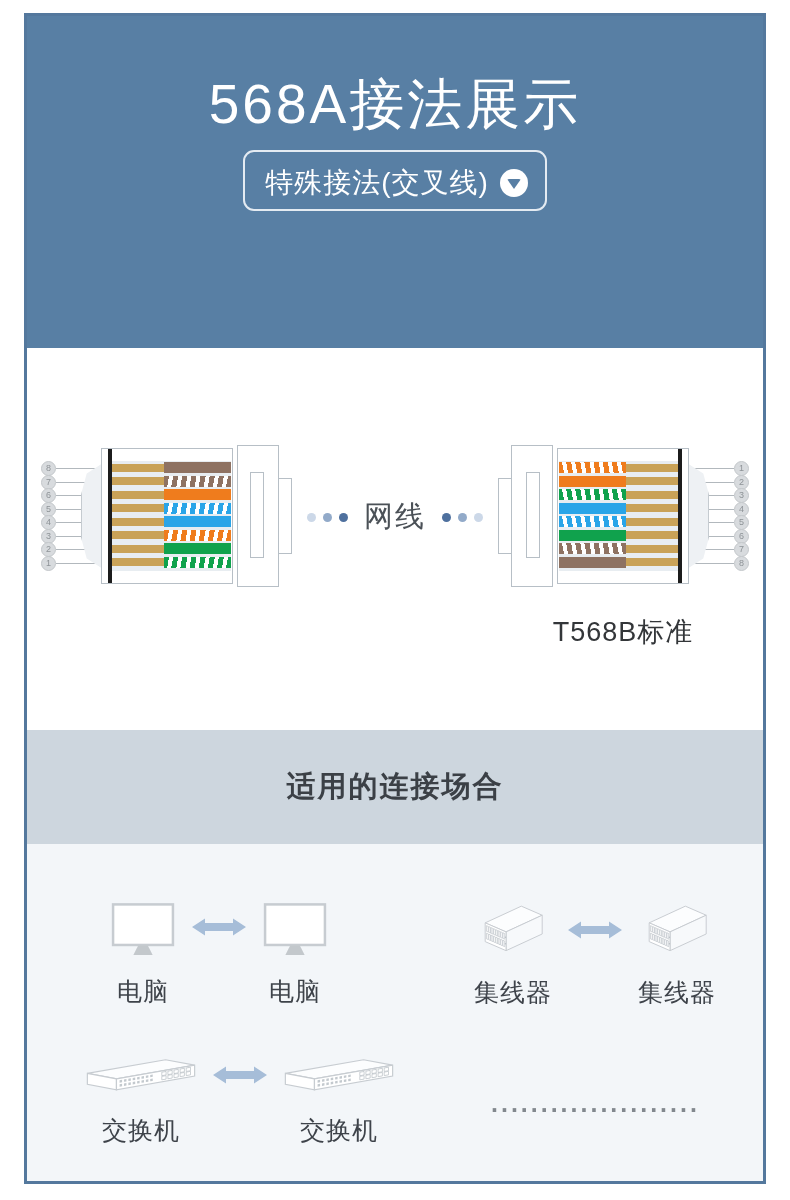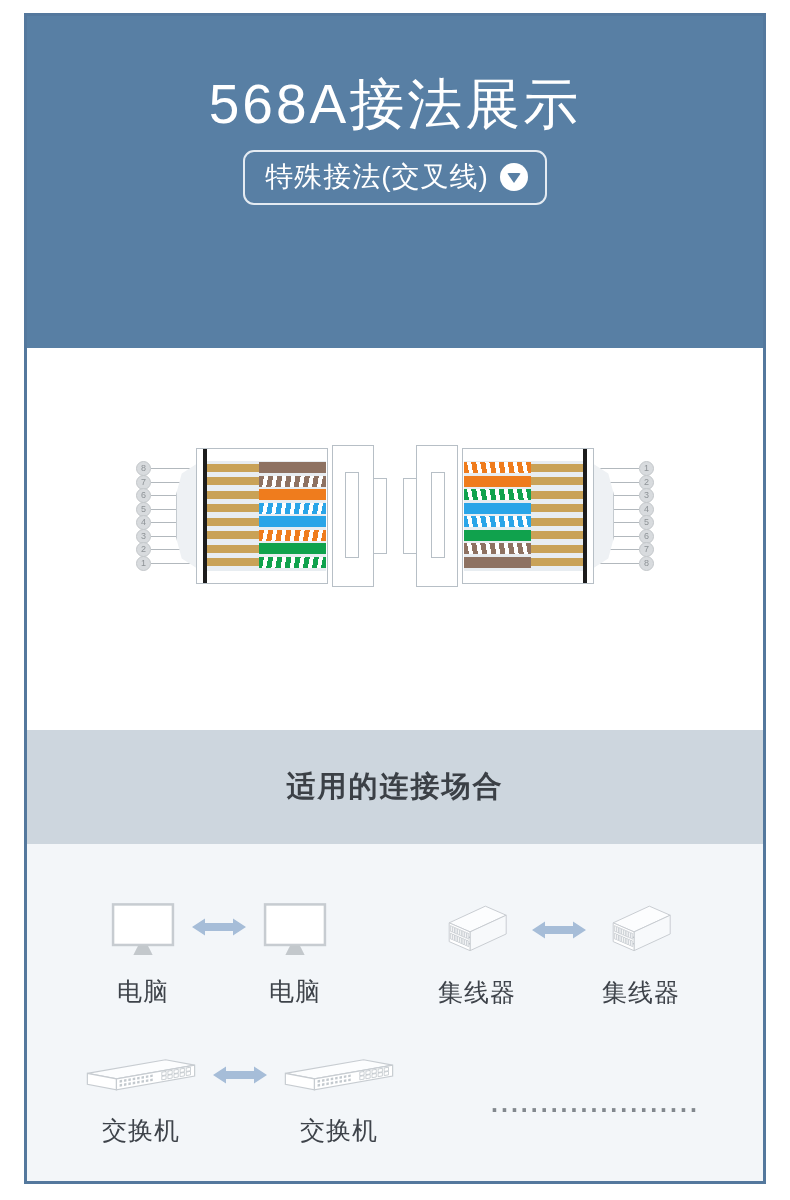--- a/index.html
+++ b/index.html
@@ -19,21 +19,21 @@
     background:var(--header-bg,#587fa4);
     height:332px;text-align:center;box-sizing:border-box;
     padding-top:58px;
   }
   .hero-title{
     color:#ffffff;font-size:55px;letter-spacing:3px;font-weight:400;
     line-height:1.1;
   }
   .hero-badge{
     display:inline-flex;align-items:center;gap:11px;
-    margin-top:15px;padding:6px 17px 7px 20px;
+    margin-top:15px;padding:12px 17px 7px 20px;
     border:2px solid #e4ebf2;border-radius:11px;
     color:#ffffff;font-size:28px;letter-spacing:1px;cursor:pointer;
   }
   .chev-circle{
     width:28px;height:28px;border-radius:50%;background:#ffffff;
     display:flex;align-items:center;justify-content:center;flex:0 0 auto;
   }
   .chev-tri{
     width:0;height:0;margin-top:3px;
     border-left:7px solid transparent;border-right:7px solid transparent;
@@ -97,21 +97,21 @@
   .band{
     height:114px;background:var(--band-bg,#cdd6de);
     display:flex;align-items:center;justify-content:center;
   }
   .band-title{font-size:29px;font-weight:bold;color:#3b4046;letter-spacing:2px;}
   .scenarios{
     background:var(--panel-bg,#f3f6f9);height:337px;box-sizing:border-box;
     padding:58px 0 0 58px;
   }
   .srow{display:flex;align-items:flex-start;}
-  .srow1{margin-left:25px;}
+  .srow1{margin-left:25px;gap:36px;}
   .srow2{margin-top:48px;}
   .pair{display:flex;align-items:flex-start;gap:16px;}
   .pair-hubs{margin-left:110px;}
   .device{display:flex;flex-direction:column;align-items:center;gap:13px;}
   .device-label{font-size:25px;color:#3e434a;letter-spacing:1px;}
   .pair-arrow{flex:0 0 auto;}
   .arrow-mt-monitor{margin-top:13px;}
   .arrow-mt-hub{margin-top:16px;}
   .arrow-mt-switch{margin-top:6px;}
   .ellipsis{
@@ -209,20 +209,33 @@
             <div class="pin" style="top: 97px;">
               <span class="pin-num">2</span>
             </div>
             <div class="pline" style="top: 117.5px;"></div>
             <div class="pin" style="top: 110.5px;">
               <span class="pin-num">1</span>
             </div>
           </div>
       </div>
 
+      <div class="net-center">
+        <span class="net-dots" style="display:flex;gap:7px;align-items:center;">
+            <span class="net-dot" style="background: rgb(204, 216, 232);"></span>
+            <span class="net-dot" style="background: rgb(146, 170, 201);"></span>
+            <span class="net-dot" style="background: rgb(78, 112, 158);"></span>
+          </span>
+        <span class="net-text">网线</span>
+        <span class="net-dots" style="display:flex;gap:7px;align-items:center;">
+            <span class="net-dot" style="background: rgb(78, 112, 158);"></span>
+            <span class="net-dot" style="background: rgb(146, 170, 201);"></span>
+            <span class="net-dot" style="background: rgb(204, 216, 232);"></span>
+          </span>
+      </div>
 
       <div class="connector-figure">
         <div class="rj45 mirror">
             <div class="latch"></div>
             <div class="cbody">
               <div class="blackbar"></div>
               <div class="panel">
                 <div class="wrow" style="top: 1px;">
                   <div class="contact"></div>
                   <div class="wire" style="background: repeating-linear-gradient(100deg, rgb(239, 124, 29) 0px, rgb(239, 124, 29) 5px, rgb(255, 255, 255) 5px, rgb(255, 255, 255) 9px);"></div>
@@ -287,20 +300,21 @@
             </div>
             <div class="pline" style="top: 104px;"></div>
             <div class="pin" style="top: 97px;">
               <span class="pin-num">7</span>
             </div>
             <div class="pline" style="top: 117.5px;"></div>
             <div class="pin" style="top: 110.5px;">
               <span class="pin-num">8</span>
             </div>
           </div>
+        <div class="connector-label">T568B标准</div>
       </div>
 
     </div>
   </div>
 
   <div class="band">
     <div class="band-title">适用的连接场合</div>
   </div>
 
   <div class="scenarios">

